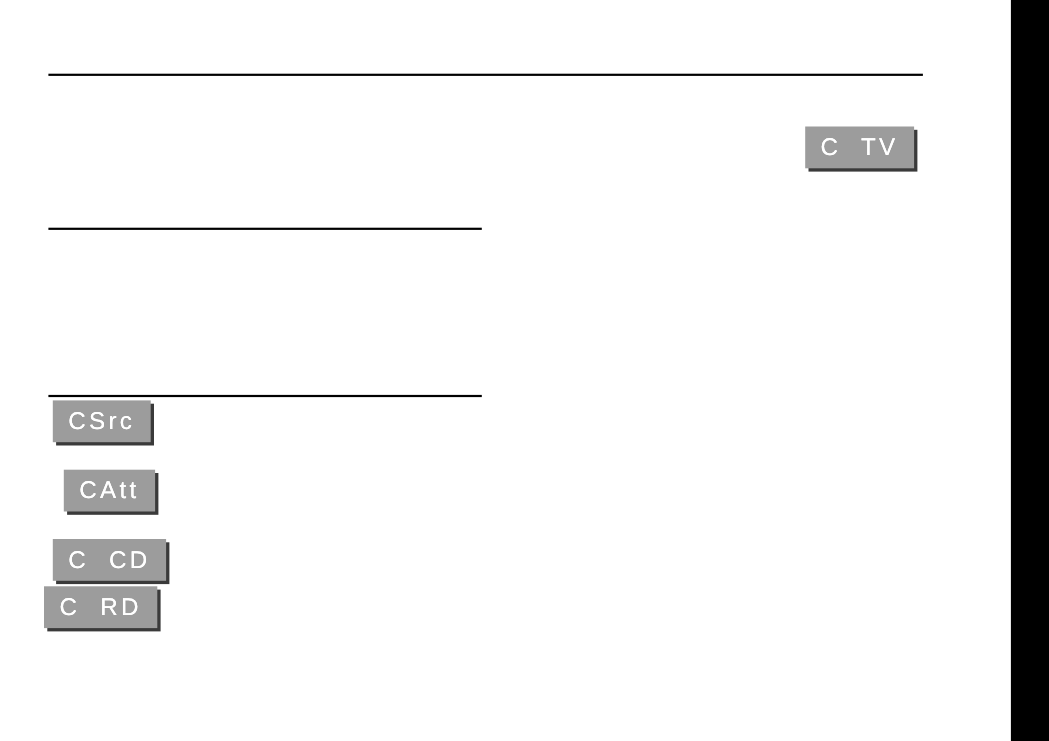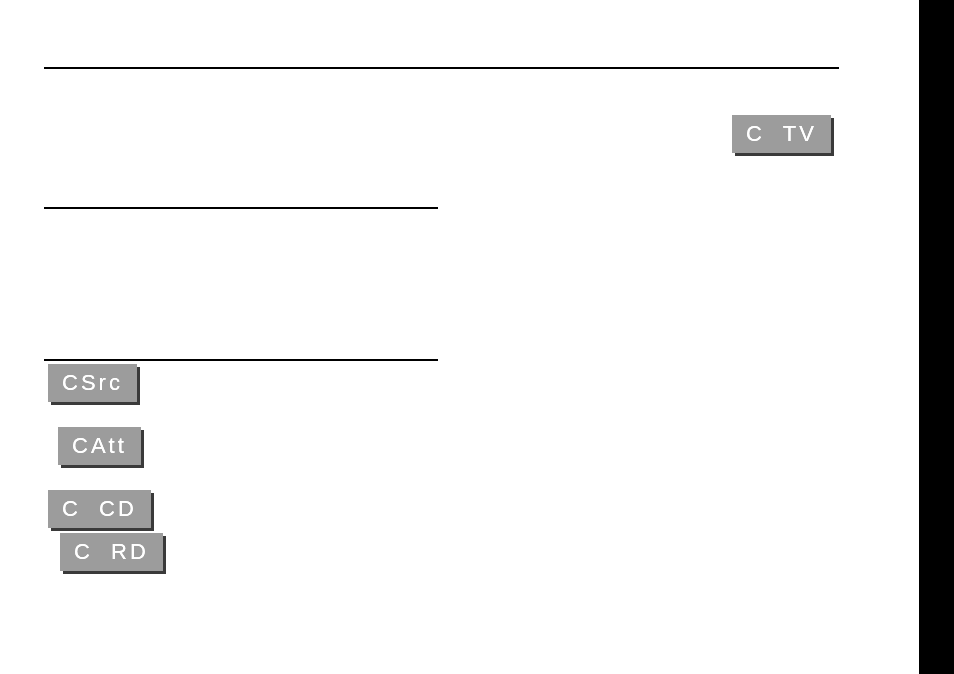--- a/index.html
+++ b/index.html
@@ -48,13 +48,13 @@
 <div class="hr" style="left:44px; top:359px; width:394px;"></div>
 
 <div class="badge" style="left:732px; top:115px;">C  TV</div>
 
 <div class="badge" style="left:48px; top:364px;">CSrc</div>
 
 <div class="badge" style="left:48px; top:427px;margin-left:10px;">CAtt</div>
 
 <div class="badge" style="left:48px; top:490px;">C  CD</div>
 
-<div class="badge" style="left:60px; top:533px;">C  RD</div>
+<div class="badge" style="left:40px; top:533px;">C  RD</div>
 
 </body></html>

